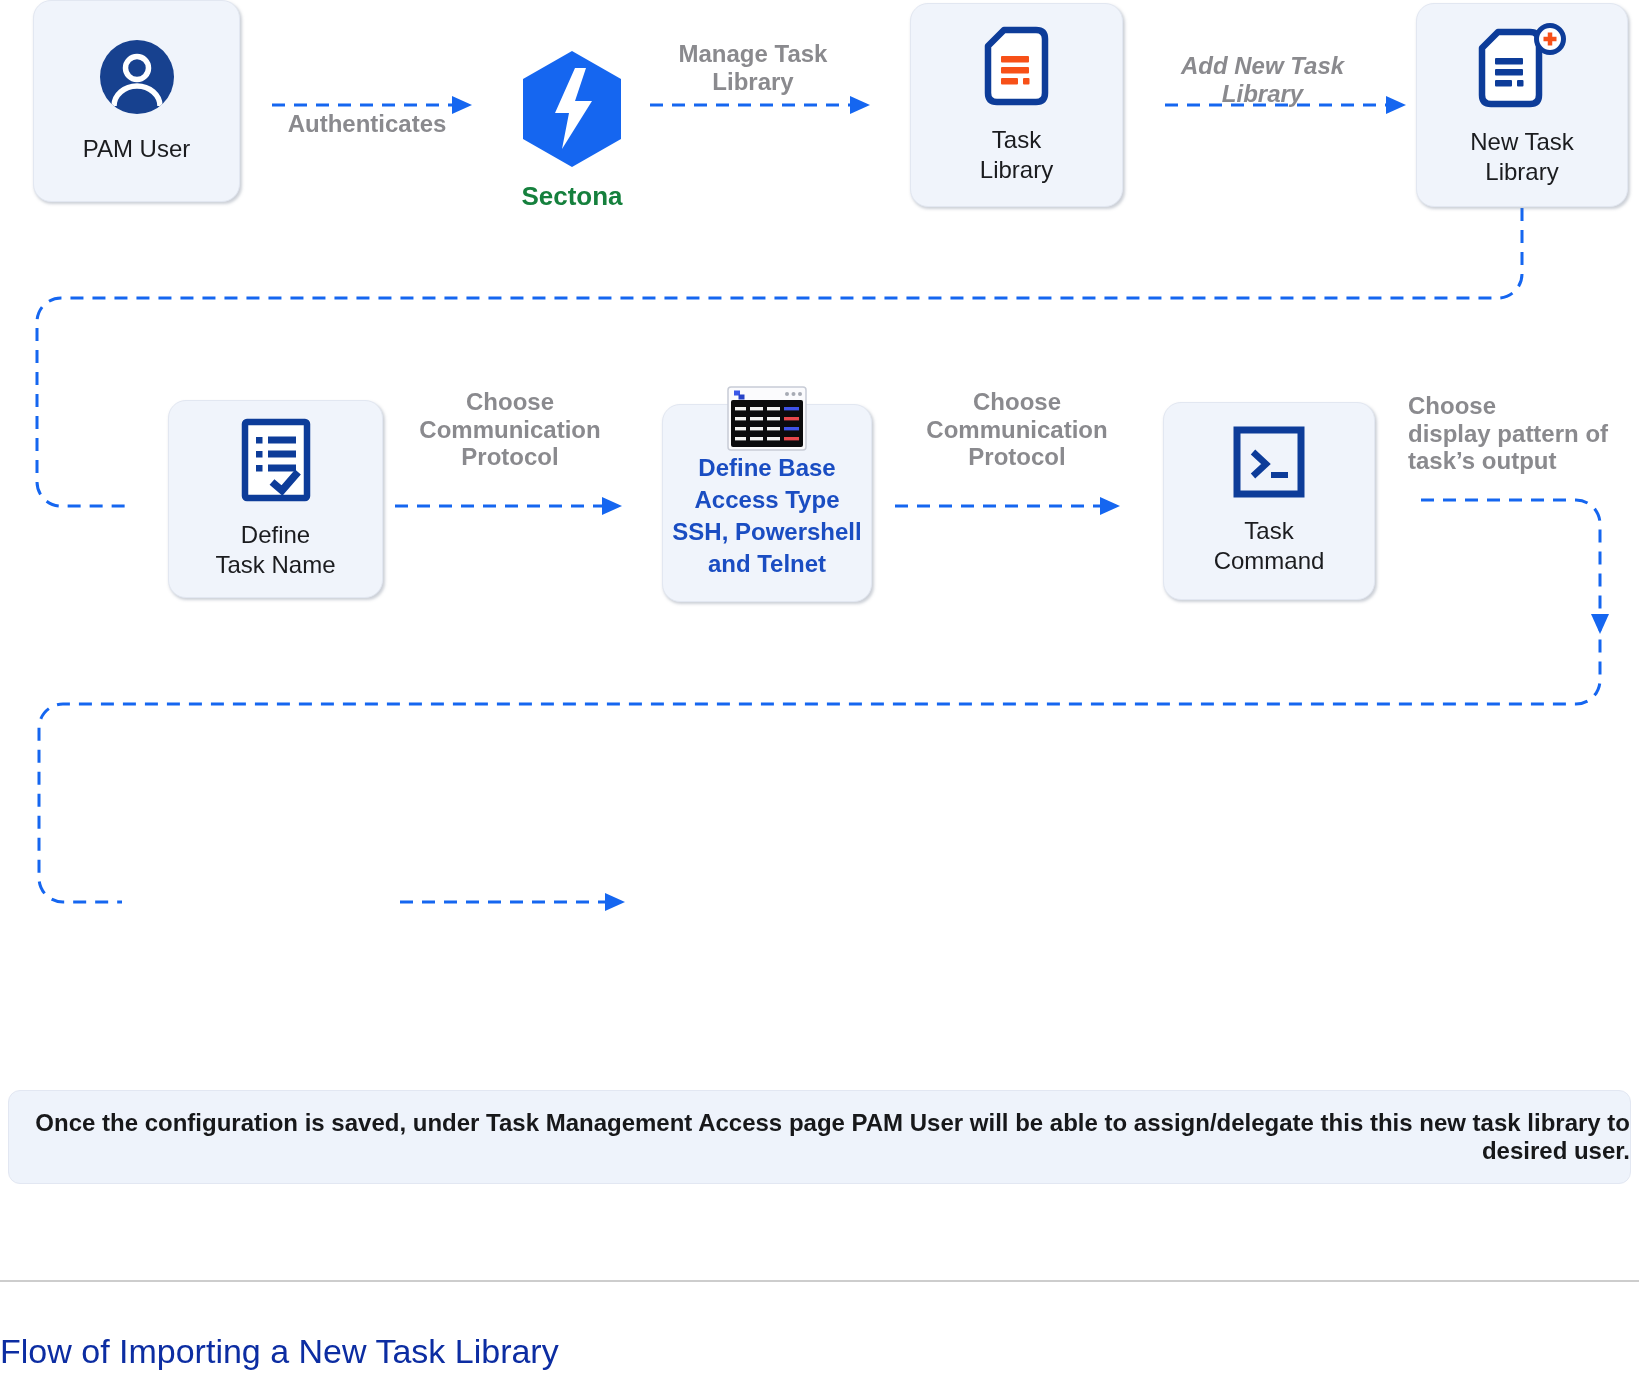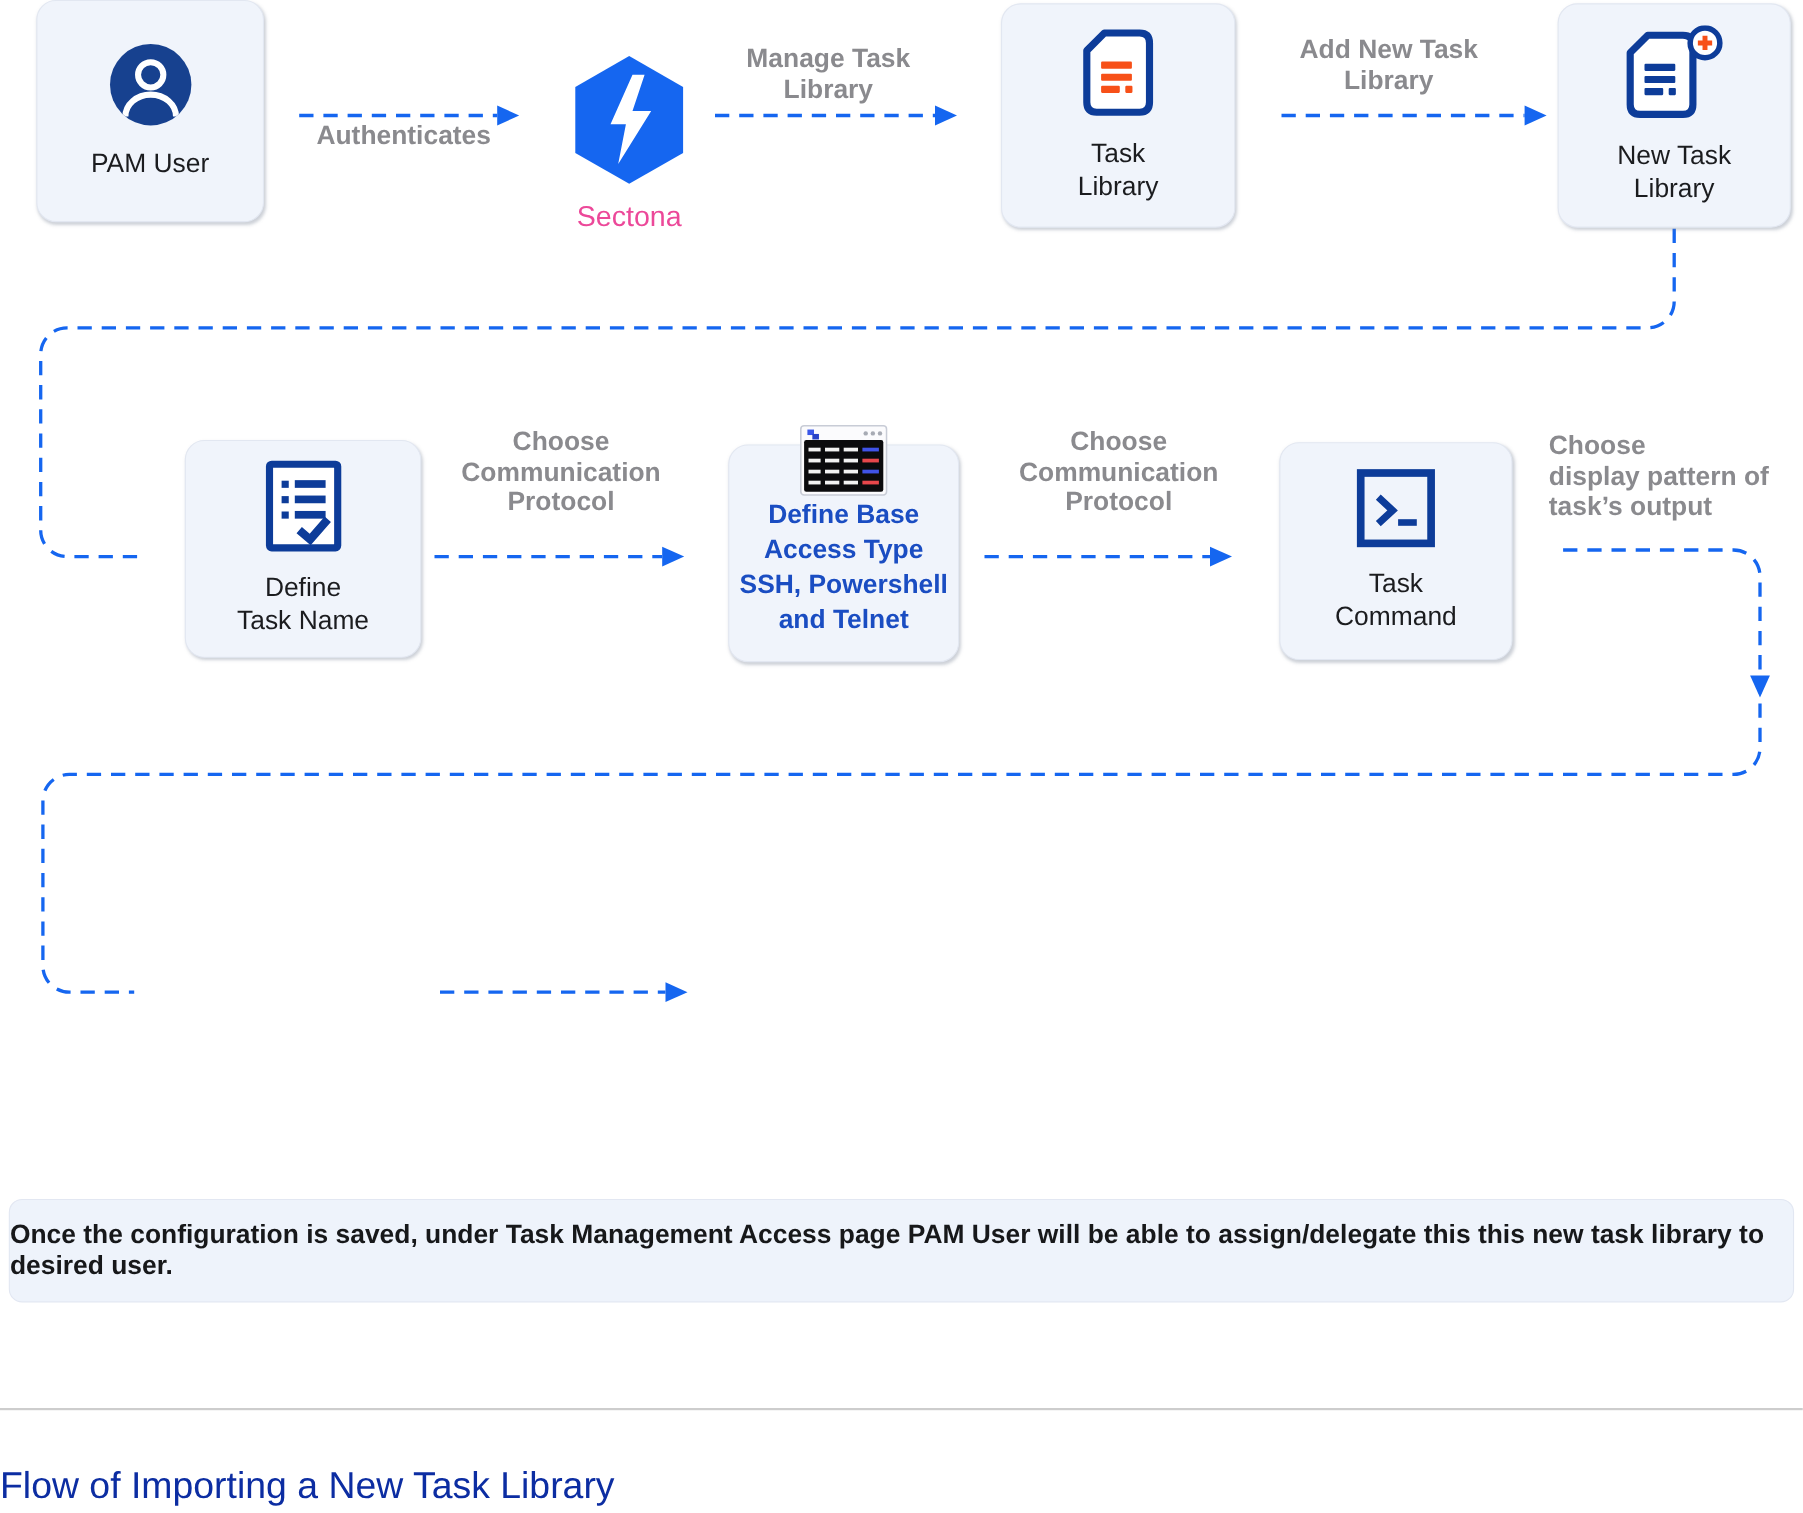--- a/index.html
+++ b/index.html
@@ -18,32 +18,32 @@
   }
   .edge-label{
     position:absolute;font-size:24px;line-height:1.15;font-weight:600;color:#8A8A8E;
     text-align:center;white-space:pre-line;
   }
   .edge-label.left{text-align:left;}
   .sectona{
     position:absolute;left:512px;top:50px;width:120px;display:flex;flex-direction:column;
     align-items:center;gap:13px;
   }
-  .sectona-label{font-size:26px;font-weight:400;color:#ec4899;}
+  .sectona-label{font-size:26px;font-weight:700;color:#15803d;}
   .base-access-text{
     font-size:24px;line-height:1.33;font-weight:700;color:#1A4DC2;text-align:center;
     white-space:pre-line;margin-top:26px;
   }
   .terminal-window{position:absolute;left:64px;top:-19px;}
   .note{
     position:absolute;left:8px;top:1090px;width:1623px;height:94px;background:#EEF3FB;
     border:1px solid #E2E7F2;border-radius:12px;display:flex;align-items:center;justify-content:center;
     box-sizing:border-box;
   }
-  .note-text{font-size:24px;font-weight:600;color:#17181A;text-align:left;}
+  .note-text{font-size:24px;font-weight:600;color:#17181A;text-align:right;}
   .divider{position:absolute;left:0;top:1280px;width:1639px;height:2px;background:#CDCDCD;}
   .title{
     position:absolute;left:0;top:1332px;width:1639px;text-align:left;
     font-size:34px;font-weight:400;color:#0C2DA2;
   }
   svg.wires{position:absolute;left:0;top:0;}
 </style>
 </head>
 <body>
 
@@ -188,21 +188,21 @@
     </svg>
     <div class="node-label">Task
 Command</div>
   </div>
 
 
 
   <div class="edge-label" style="left:262px;top:62px;width:210px;margin-top:48px;">Authenticates</div>
   <div class="edge-label" style="left:648px;top:40px;width:210px;">Manage Task
 Library</div>
-  <div class="edge-label" style="left:1155px;top:32px;width:215px;">Add New Task
+  <div class="edge-label" style="left:1155px;top:52px;width:215px;font-style:italic;">Add New Task
 Library</div>
   <div class="edge-label" style="left:405px;top:388px;width:210px;">Choose
 Communication
 Protocol</div>
   <div class="edge-label" style="left:912px;top:388px;width:210px;">Choose
 Communication
 Protocol</div>
   <div class="edge-label left" style="left:1408px;top:392px;width:230px;">Choose
 display pattern of
 task’s output</div>

